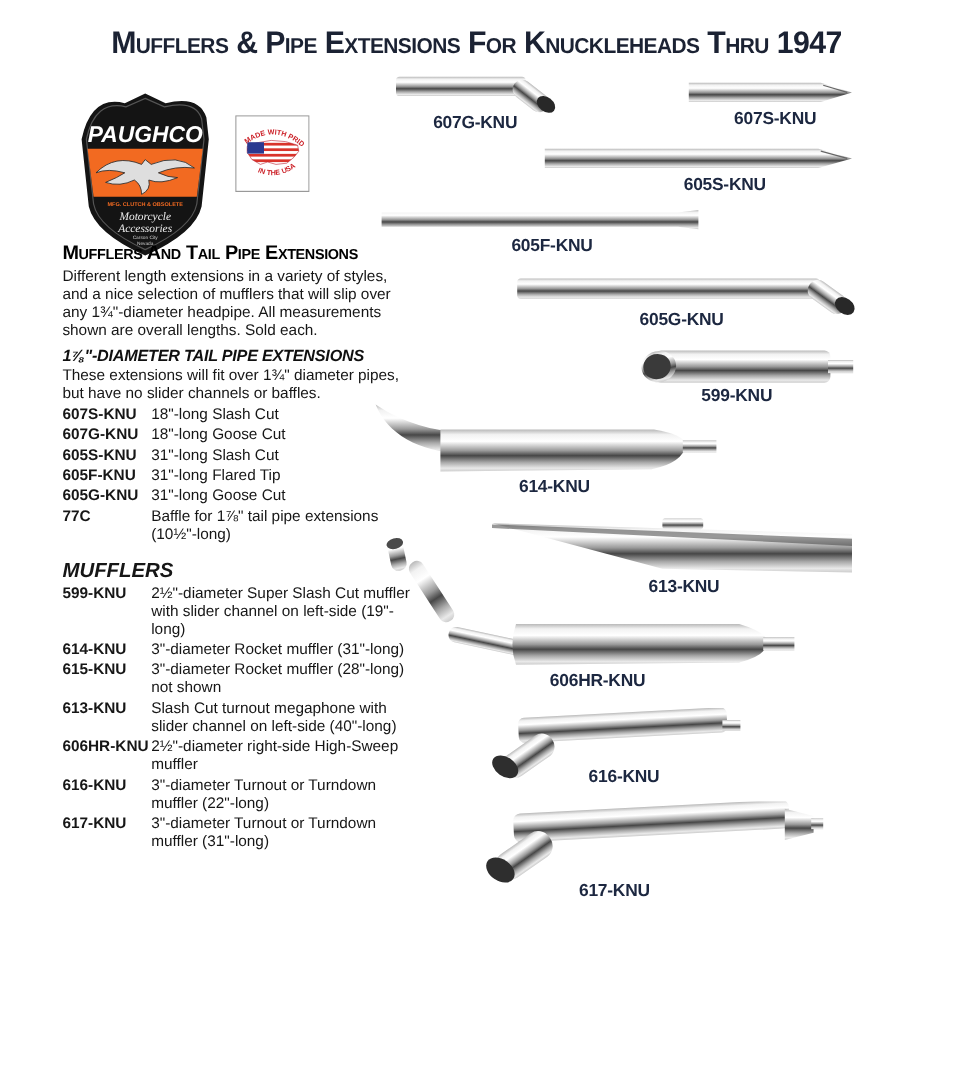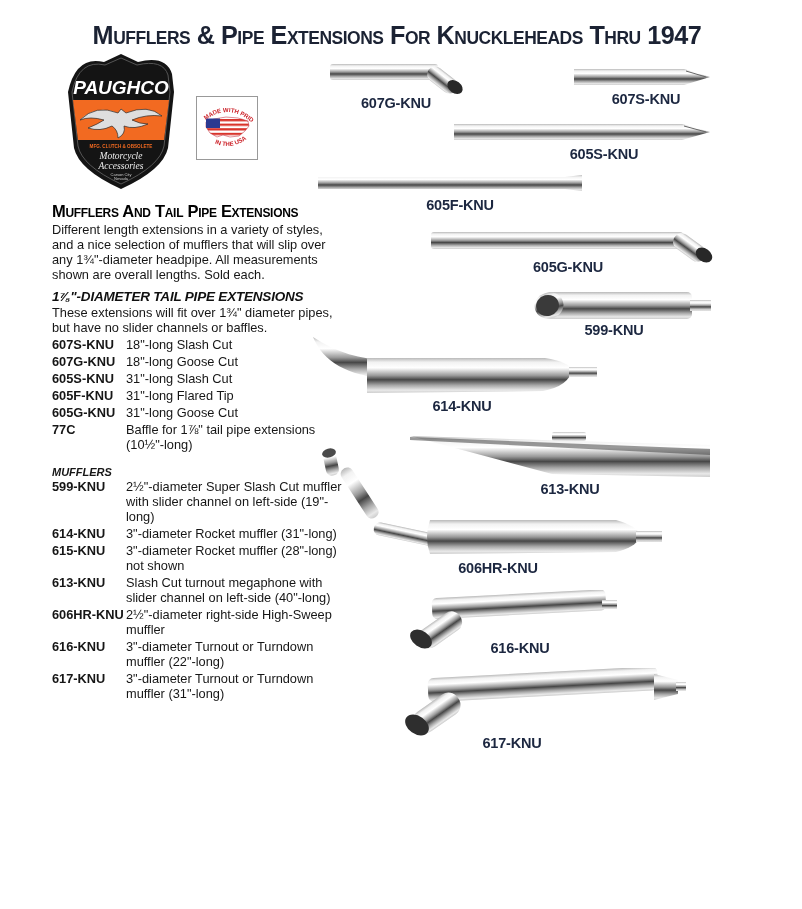--- a/index.html
+++ b/index.html
@@ -18,21 +18,21 @@
   .sec-head{
     font-size:16.5px;font-weight:bold;font-variant:small-caps;color:#000000;
     line-height:1.1;letter-spacing:-0.3px;margin:0 0 3px 0;
   }
   .intro-body{margin:0 0 6px 0;}
   .sub-head{font-size:13.5px;font-weight:bold;font-style:italic;color:#101010;margin:4px 0 1px 0;letter-spacing:-0.2px;}
   .plist{margin:1px 0 0 0;}
   .prow{display:flex;margin-bottom:2px;}
   .pnum{width:74px;flex-shrink:0;font-weight:bold;}
   .pdesc{flex:1;}
-  .muff-head{font-size:11px;font-weight:bold;font-style:italic;margin:13px 0 2px 0;}
+  .muff-head{font-size:17px;font-weight:bold;font-style:italic;margin:13px 0 2px 0;}
   
   .product{position:absolute;}
   .plabel{
     position:absolute;transform:translateX(-50%);
     font-size:14.5px;font-weight:bold;color:#1c2740;letter-spacing:-0.2px;white-space:nowrap;
   }
   svg{display:block;}
 </style>
 </head>
 <body>
@@ -47,21 +47,21 @@
       <stop offset="0.62" stop-color="#474747"></stop>
       <stop offset="0.78" stop-color="#a8a8a8"></stop>
       <stop offset="0.92" stop-color="#e9e9e9"></stop>
       <stop offset="1" stop-color="#cccccc"></stop>
     </linearGradient>
   </defs>
 </svg>
 
 <div class="page-title">Mufflers &amp; Pipe Extensions For Knuckleheads Thru 1947</div>
 
-<div class="product" style="left:60px;top:52px">
+<div class="product" style="left:60px;top:76px">
   <svg width="122" height="140" viewBox="0 0 122 140">
     <path d="M61,2 L78,10 Q106,3 112,22 L114,40 L108,96 Q103,118 61,137 Q19,118 14,96 L8,40 Q16,3 44,10 Z" fill="#141414"></path>
     <path d="M61,6 L77,13 Q103,7 108,23 L110,40 L104,94 Q100,114 61,132 Q22,114 18,94 L12,40 Q19,7 45,13 Z" fill="none" stroke="#555" stroke-width="1"></path>
     <text x="61" y="42" font-size="19" font-weight="bold" font-style="italic" fill="#ffffff" text-anchor="middle" font-family="Liberation Sans, sans-serif">PAUGHCO</text>
     <path d="M13,48 L109,48 L104,88 L18,88 Z" fill="#f26a21"></path>
     <path d="M20,68 Q36,52 58,61 L61,57 L66,61 Q88,52 102,64 Q86,62 72,68 Q80,72 88,72 Q74,78 64,74 Q66,82 58,86 Q58,78 52,74 Q40,80 28,76 Q38,72 44,68 Q30,64 20,68 Z" fill="#dedede" stroke="#2a2a2a" stroke-width="0.7"></path>
     <text x="61" y="96" font-size="4.6" font-weight="bold" fill="#f26a21" text-anchor="middle">MFG. CLUTCH &amp; OBSOLETE</text>
     <text x="61" y="107" font-size="9.5" font-style="italic" fill="#eeeeee" text-anchor="middle" font-family="Liberation Serif, serif">Motorcycle</text>
     <text x="61" y="117" font-size="9.5" font-style="italic" fill="#eeeeee" text-anchor="middle" font-family="Liberation Serif, serif">Accessories</text>
     <text x="61" y="123.5" font-size="4" fill="#cccccc" text-anchor="middle">Carson City</text>

